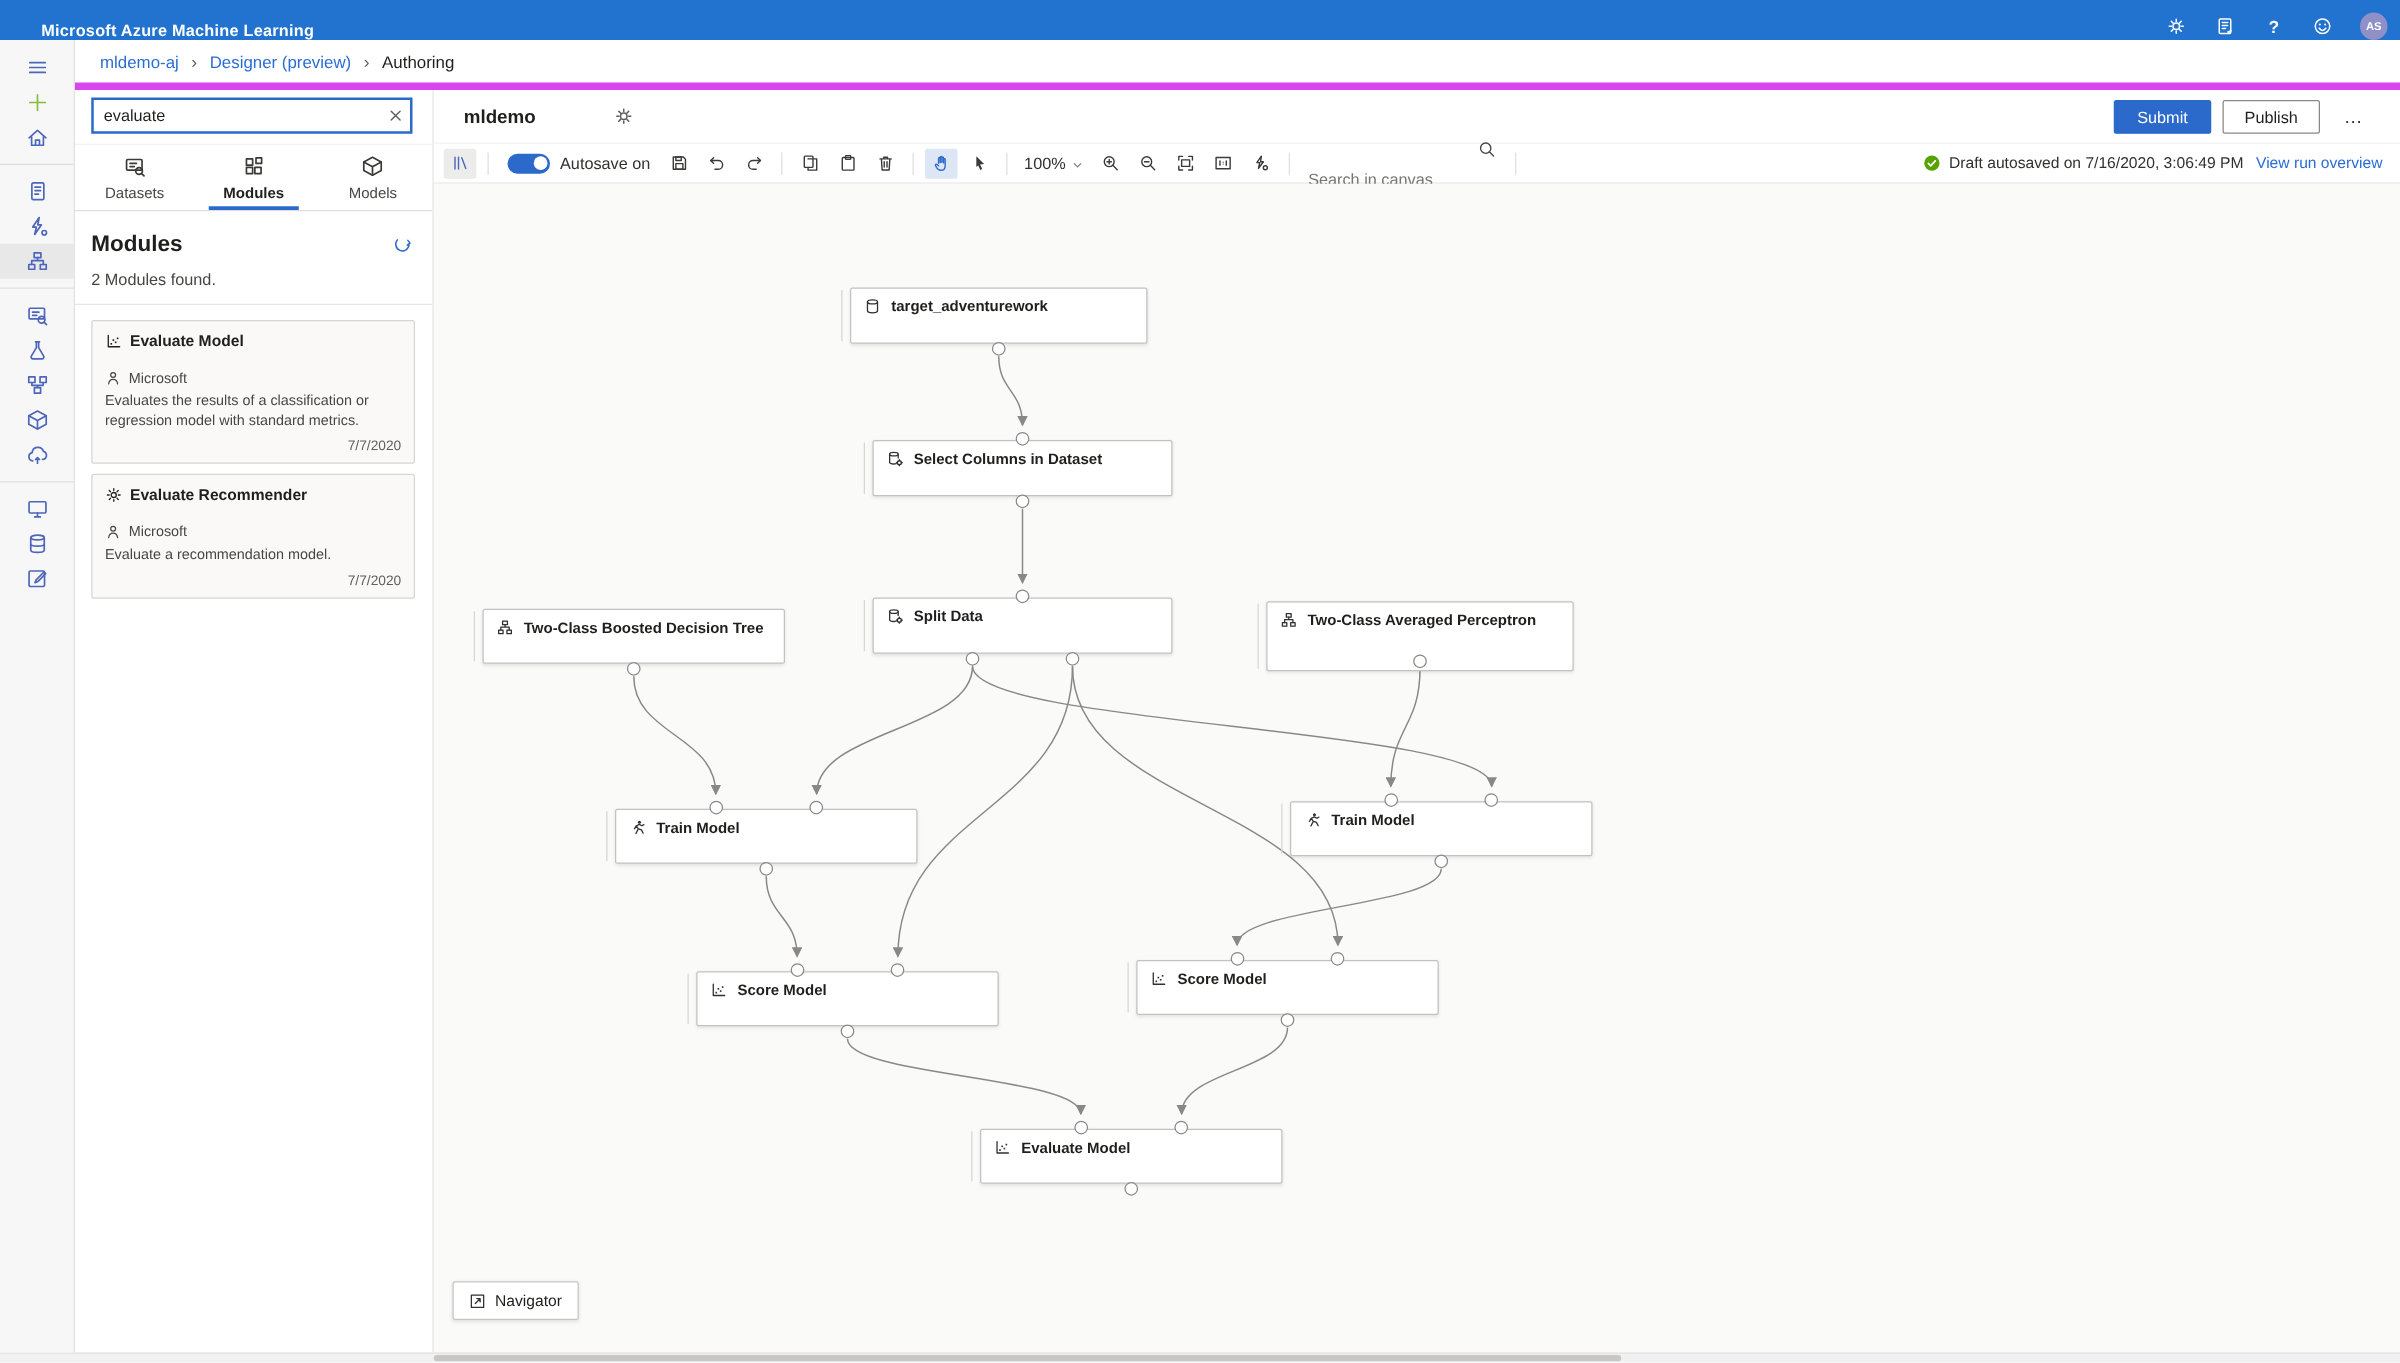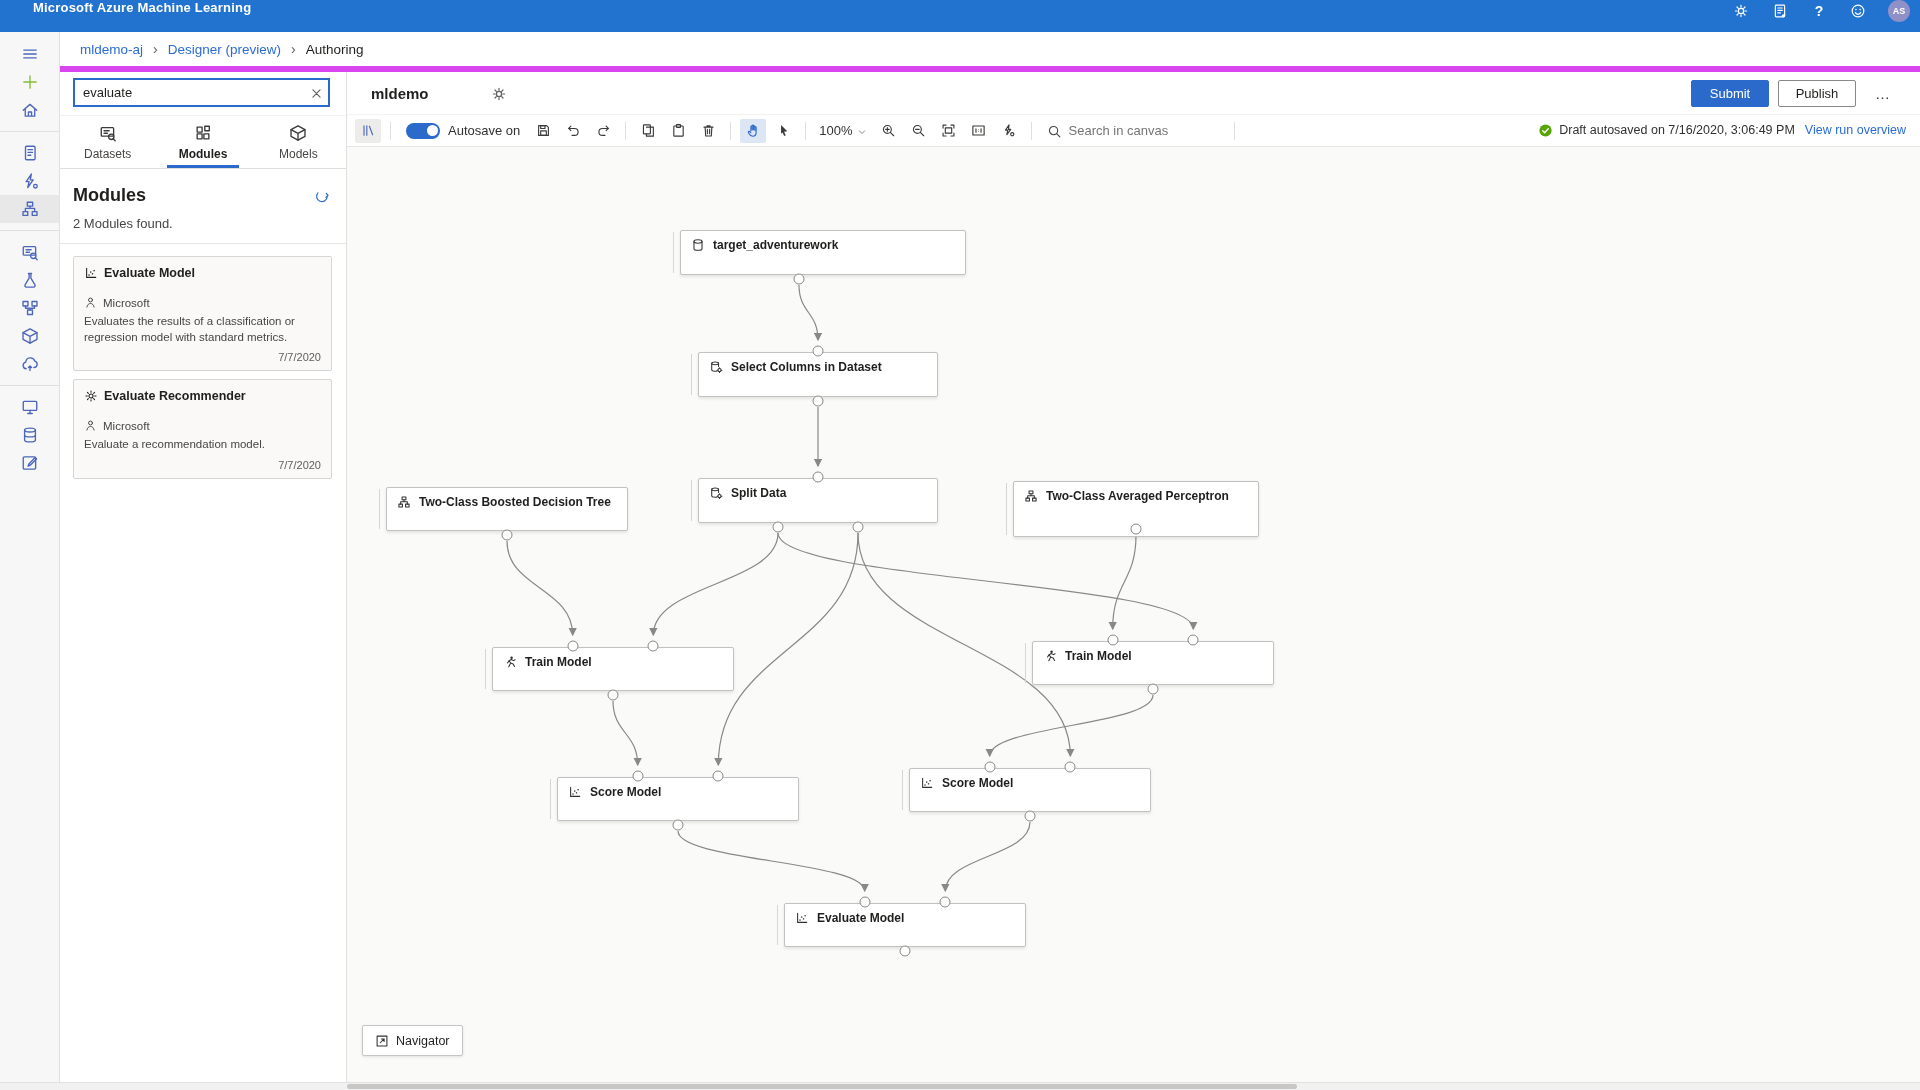--- a/index.html
+++ b/index.html
@@ -3,21 +3,21 @@
 <meta charset="utf-8">
 <style>
   * { margin:0; padding:0; box-sizing:border-box; }
   html,body { width:1920px; height:1090px; overflow:hidden;
     font-family:"Liberation Sans", sans-serif; background:#fff; color:#201f1e; }
   .ic g { stroke:currentColor; fill:none; stroke-width:1.2; stroke-linecap:round; stroke-linejoin:round; }
   svg.ic { display:inline-block; vertical-align:middle; }
 
   
   .topbar { position:absolute; top:0; left:0; right:0; height:32px; background:var(--topbar);
-    display:flex; align-items:flex-start; color:#fff; z-index:50; }
+    display:flex; align-items:flex-end; color:#fff; z-index:50; }
   .topbar-title { font-size:13px; font-weight:700; margin-left:33px; letter-spacing:.2px; }
   .topbar-right { margin-left:auto; display:flex; align-items:center; gap:21px; padding-right:10px; }
   .topbar-right .tbi { width:18px; height:18px; display:flex; align-items:center; justify-content:center; cursor:pointer; }
   .help-glyph { font-size:14px; font-weight:700; }
   .avatar { width:22px; height:22px; border-radius:50%; background:#8f90c7; color:#fff; font-size:9px;
     font-weight:700; display:flex; align-items:center; justify-content:center; }
 
   
   .rail { position:absolute; top:32px; left:0; width:60px; bottom:8px; background:#f7f7f7;
     border-right:1px solid #e3e1df; display:flex; flex-direction:column; align-items:stretch; z-index:40; }
@@ -79,21 +79,21 @@
   .tbtn { width:26px; height:24px; display:flex; align-items:center; justify-content:center;
     color:#3b3a39; cursor:pointer; border-radius:2px; }
   .tbtn.grayed { background:#ececeb; color:var(--railicon); }
   .tbtn.activeblue { background:#dce6f5; color:var(--accent); }
   .tb-div { width:1px; height:18px; background:#e1dfdd; margin:0 5px; }
   .toggle { width:34px; height:16px; border-radius:9px; background:var(--accent); position:relative; cursor:pointer; margin:0 4px 0 6px; }
   .toggle-knob { position:absolute; right:2.5px; top:2.5px; width:11px; height:11px; border-radius:50%; background:#fff; }
   .tb-label { font-size:13px; color:#323130; margin-right:6px; white-space:nowrap; }
   .zoom-drop { display:flex; align-items:center; gap:3px; font-size:13px; color:#323130; cursor:pointer; padding:0 4px; }
   .zoom-drop .ic { color:#797775; }
-  .canvas-search { display:flex; align-items:center; gap:7px; color:#484644; padding:0 6px; }
+  .canvas-search { display:flex; align-items:flex-end; gap:7px; color:#484644; padding:0 6px;flex-direction:column; }
   .canvas-search input { border:none; outline:none; font-size:13px; width:150px; font-family:inherit; color:#323130; background:transparent; }
   .tb-right { margin-left:auto; display:flex; align-items:center; gap:10px; white-space:nowrap; }
   .status { display:flex; align-items:center; gap:6px; font-size:12.5px; color:#323130; }
   .runlink { font-size:12.5px; color:var(--link); cursor:pointer; }
 
   
   .canvas { position:absolute; top:147px; left:347px; right:0; bottom:8px; background:#fafaf9; overflow:hidden; }
   #edgesvg { position:absolute; left:0; top:0; }
   .node { position:absolute; background:#fff; border:1px solid var(--nodeborder); border-radius:2px;
     box-shadow:0 1.2px 3px rgba(0,0,0,.09); cursor:pointer; }
@@ -574,21 +574,21 @@
   </svg>
   <div class="navigator">
     <span><svg class="ic" width="14" height="14" viewBox="0 0 16 16">
           <g>
             <rect x="2.4" y="2.4" width="11.2" height="11.2"></rect>
             <path d="M6 10l4.4-4.4M7.4 5.6h3v3"></path>
           </g>
         </svg></span>
     <span>Navigator</span>
   </div>
-<div class="node" style="left: 333px; top: 83px; width: 286px; height: 45px;">
+<div class="node" style="left: 333px; top: 83px; width: 238px; height: 45px;">
       <div class="node-label">
         <svg class="ic" width="14" height="14" viewBox="0 0 16 16">
           <g>
             <ellipse cx="8" cy="4" rx="4.6" ry="1.9"></ellipse>
             <path d="M3.4 4v8.2c0 1 2 1.9 4.6 1.9s4.6-.9 4.6-1.9V4"></path>
           </g>
         </svg>
         <span>target_adventurework</span>
       </div>
     </div>

